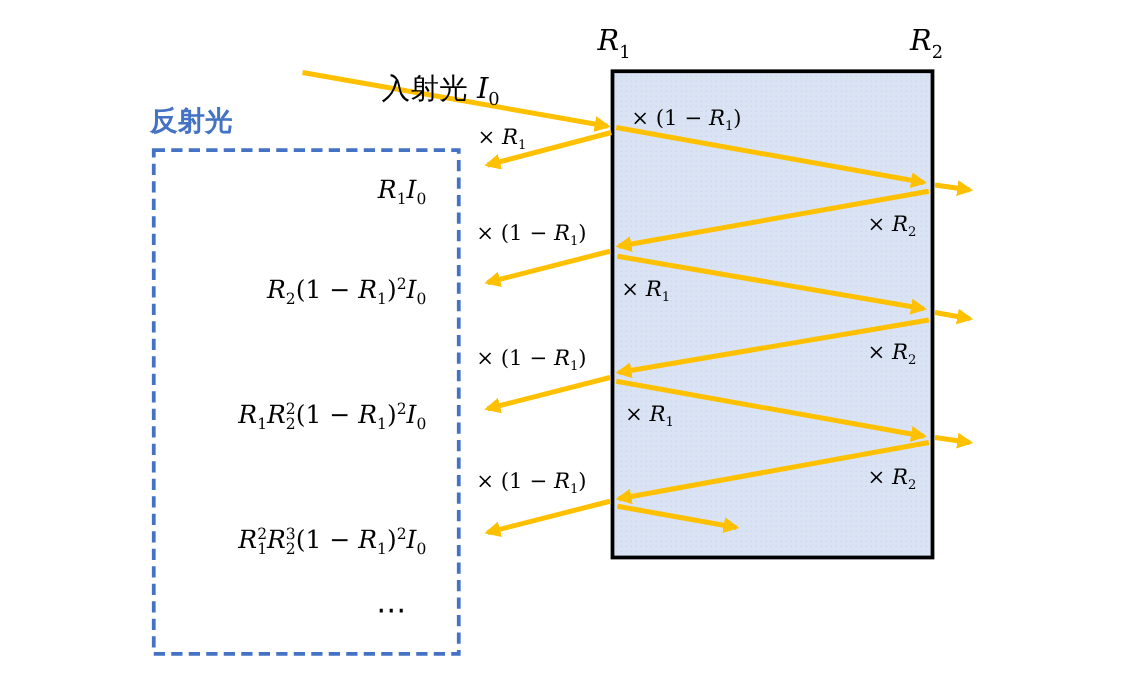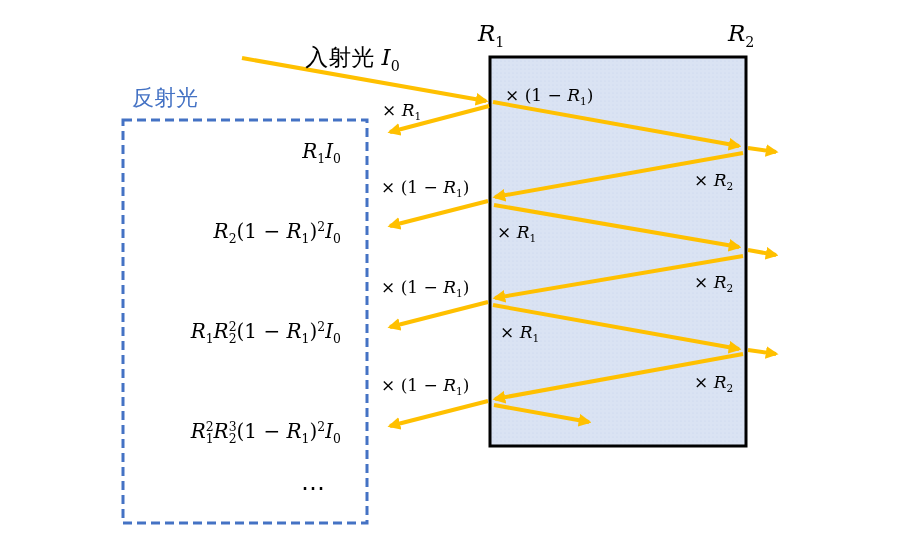--- a/index.html
+++ b/index.html
@@ -58,28 +58,28 @@
 
       <line x1="493" y1="305" x2="739" y2="349" marker-end="url(#arrowhead)"></line>
       <line x1="748" y1="350" x2="776" y2="354" marker-end="url(#arrowhead)"></line>
       <line x1="743" y1="354" x2="495" y2="399" marker-end="url(#arrowhead)"></line>
       <line x1="488" y1="401" x2="390" y2="426" marker-end="url(#arrowhead)"></line>
 
       <line x1="494" y1="405" x2="589" y2="422" marker-end="url(#arrowhead)"></line>
     </g>
   </svg>
 
-  <div class="lbl big" style="left:276px; top:12px;">
+  <div class="lbl big" style="left:276px; top:26px;">
     <span class="cjk">入射光 </span><span><span class="tok it"><span>I</span><span class="ss"><span>&nbsp;</span><span>0</span></span></span></span>
   </div>
 
   <div class="lbl big" style="left:478px; top:18px;"><span class="tok it"><span>R</span><span class="ss"><span>&nbsp;</span><span>1</span></span></span></div>
   <div class="lbl big" style="left:728px; top:18px;"><span class="tok it"><span>R</span><span class="ss"><span>&nbsp;</span><span>2</span></span></span></div>
 
-  <div class="lbl cjk" id="reflected-title" style="left:132px; top:84px;">反射光</div>
+  <div class="lbl cjk" id="reflected-title" style="left:120px; top:84px;font-weight:bold;">反射光</div>
 
   <div class="lbl coef" style="left:382px; top:98px;"><span class="tok"><span>× </span></span><span class="tok it"><span>R</span><span class="ss"><span>&nbsp;</span><span>1</span></span></span></div>
   <div class="lbl coef" style="left:505px; top:83px;"><span class="tok"><span>× (1 − </span></span><span class="tok it"><span>R</span><span class="ss"><span>&nbsp;</span><span>1</span></span></span><span class="tok"><span>)</span></span></div>
   <div class="lbl coef" style="left:694px; top:168px;"><span class="tok"><span>× </span></span><span class="tok it"><span>R</span><span class="ss"><span>&nbsp;</span><span>2</span></span></span></div>
   <div class="lbl coef" style="left:381px; top:175px;"><span class="tok"><span>× (1 − </span></span><span class="tok it"><span>R</span><span class="ss"><span>&nbsp;</span><span>1</span></span></span><span class="tok"><span>)</span></span></div>
   <div class="lbl coef" style="left:497px; top:220px;"><span class="tok"><span>× </span></span><span class="tok it"><span>R</span><span class="ss"><span>&nbsp;</span><span>1</span></span></span></div>
   <div class="lbl coef" style="left:694px; top:270px;"><span class="tok"><span>× </span></span><span class="tok it"><span>R</span><span class="ss"><span>&nbsp;</span><span>2</span></span></span></div>
   <div class="lbl coef" style="left:381px; top:275px;"><span class="tok"><span>× (1 − </span></span><span class="tok it"><span>R</span><span class="ss"><span>&nbsp;</span><span>1</span></span></span><span class="tok"><span>)</span></span></div>
   <div class="lbl coef" style="left:500px; top:320px;"><span class="tok"><span>× </span></span><span class="tok it"><span>R</span><span class="ss"><span>&nbsp;</span><span>1</span></span></span></div>
   <div class="lbl coef" style="left:694px; top:370px;"><span class="tok"><span>× </span></span><span class="tok it"><span>R</span><span class="ss"><span>&nbsp;</span><span>2</span></span></span></div>

